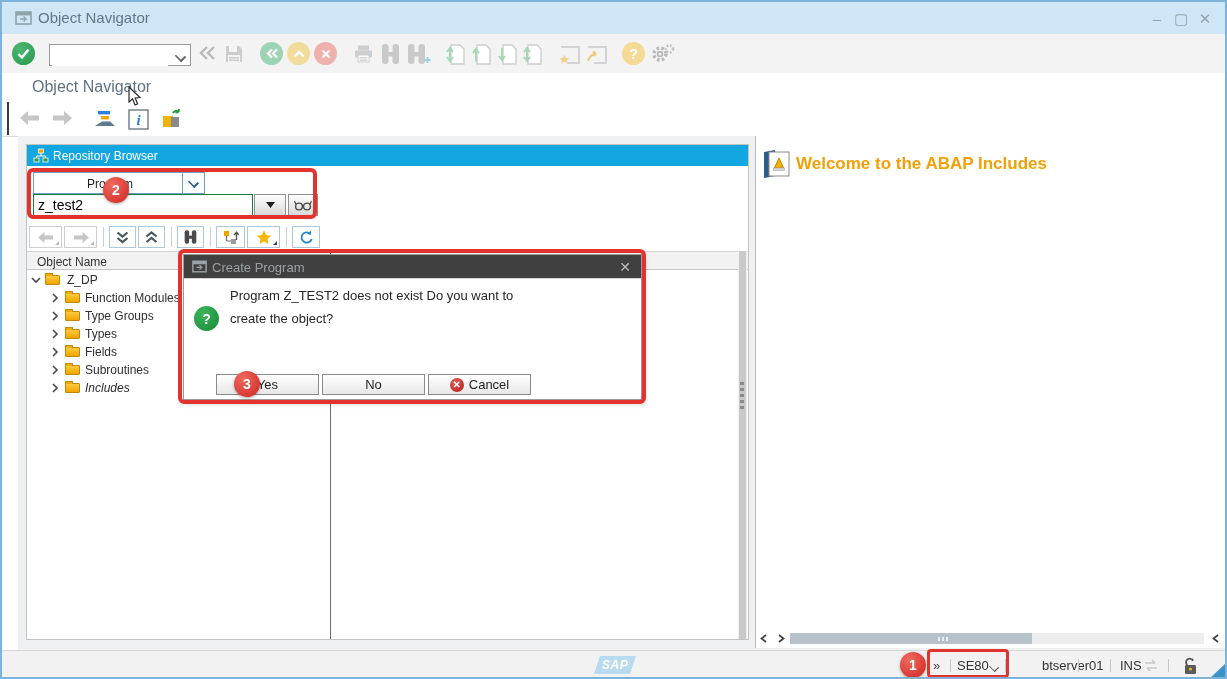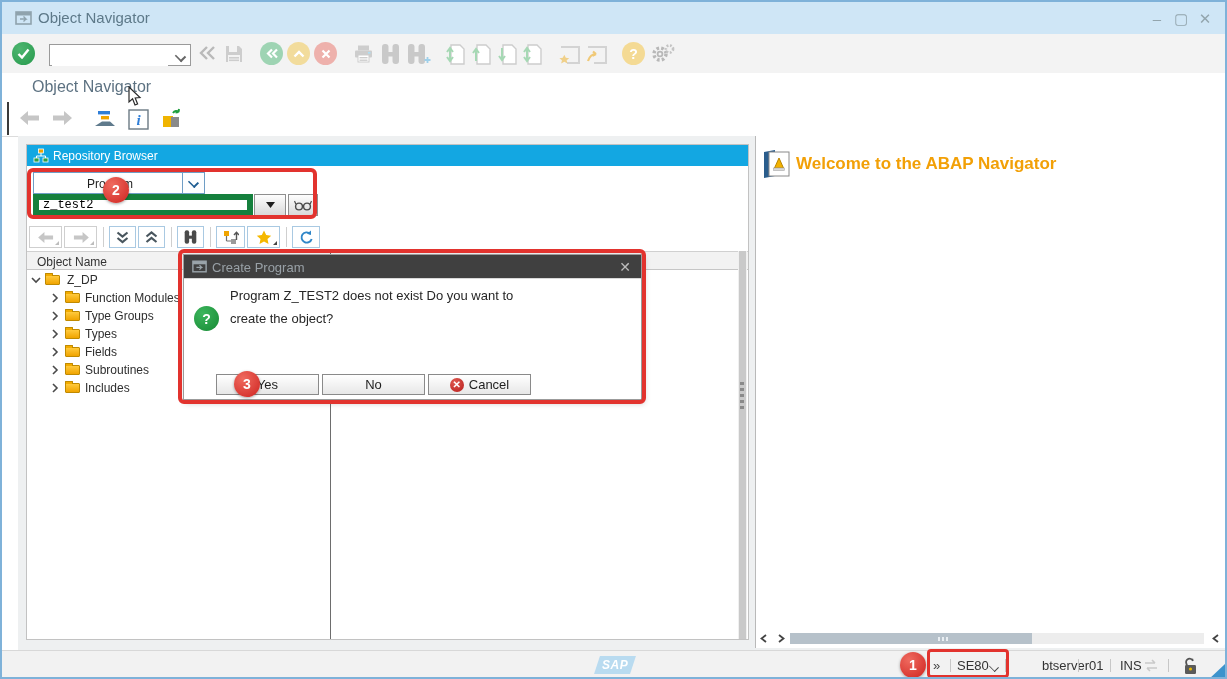--- a/index.html
+++ b/index.html
@@ -44,22 +44,22 @@
   .repohdr{position:absolute;left:0;top:0;width:100%;height:21px;background:#13a7e2;}
   .repohdr .t{position:absolute;left:26px;top:4px;color:#fff;font-size:12px;}
 
   .sel-select{position:absolute;left:6px;top:27px;width:172px;height:22px;background:#fff;
               border:1px solid #6f9ec6;box-sizing:border-box;font-size:12px;color:#1e1e1e;}
   .sel-select .v{position:absolute;left:5px;top:4px;margin-left:48px;}
   .sel-select .ab{position:absolute;right:0;top:0;width:21px;height:20px;border-left:1px solid #6f9ec6;
               background:#fdfeff;}
   .sel-select .ab i{position:absolute;left:6px;top:5px;width:7px;height:7px;border-right:2px solid #1d5d92;
               border-bottom:2px solid #1d5d92;transform:rotate(45deg) scaleY(.75);}
-  .sel-input{position:absolute;left:6px;top:49px;width:220px;height:22px;border:6px solid #15803d;
-             box-sizing:border-box;font-family:Liberation Mono, monospace;font-size:12px;padding:2px 4px;outline:none;}
+  .sel-input{position:absolute;left:6px;top:49px;width:220px;height:22px;border:1px solid #15803d;
+             box-sizing:border-box;font-family:Liberation Sans, sans-serif;font-size:14px;padding:2px 4px;outline:none;}
   .chrome-btn{position:absolute;top:49px;height:22px;background:linear-gradient(#fefefe,#d9d9d9);
               border:1px solid #8f8f8f;box-sizing:border-box;display:flex;align-items:center;justify-content:center;}
 
   .treebar-btn{position:absolute;top:81px;height:22px;background:#fff;border:1px solid #a9c9e2;
                box-sizing:border-box;display:flex;align-items:center;justify-content:center;}
   .treebar-btn.dis{border-color:#cfcfcf;}
   .tb-sep{position:absolute;top:82px;width:1px;height:20px;background:#cfcfcf;}
   .corner-tri{position:absolute;right:2px;bottom:2px;width:0;height:0;border-left:4px solid transparent;
                border-bottom:4px solid #444;}
 
@@ -444,21 +444,21 @@
       </div>
       <div class="trow" style="top:216px;text-align:center;">
         <span class="abs" style="left:24px;top:4px;">
             <svg width="8" height="10" viewBox="0 0 8 10">
               <path d="M2 1 L6 5 L2 9" stroke="#4a4a4a" stroke-width="1.6" fill="none"></path>
             </svg>
           </span>
         <span class="folder" style="left:38px;"></span>
         <span class="lbl" style="left:58px;">Subroutines</span>
       </div>
-      <div class="trow" style="top:234px;">
+      <div class="trow" style="top:234px;font-style:italic;">
         <span class="abs" style="left:24px;top:4px;">
             <svg width="8" height="10" viewBox="0 0 8 10">
               <path d="M2 1 L6 5 L2 9" stroke="#4a4a4a" stroke-width="1.6" fill="none"></path>
             </svg>
           </span>
         <span class="folder" style="left:38px;"></span>
         <span class="lbl" style="left:58px;">Includes</span>
       </div>
 
       <div class="vscroll">
@@ -480,21 +480,21 @@
 
     <div class="rightpanel">
       <span class="abs" style="left:5px;top:13px;">
         <svg width="31" height="30" viewBox="0 0 31 30">
             <path d="M3 3 L14 1 V27 L3 29 Z" fill="#2a5d8c"></path>
             <rect x="8" y="3" width="20" height="24" fill="#fff" stroke="#8a8a8a"></rect>
             <path d="M18 9 L22.5 19 H13.5 Z" fill="#f3b200" stroke="#b98400"></path>
             <rect x="12.5" y="19" width="11" height="2.6" fill="#d9d9d9" stroke="#aaa" stroke-width=".6"></rect>
           </svg>
       </span>
-      <span class="welcome-t">Welcome to the ABAP Navigator</span>
+      <span class="welcome-t">Welcome to the ABAP Includes</span>
 
       <div class="hscroll">
         <span class="sarrow" style="left:0;">
             <svg width="7" height="9" viewBox="0 0 7 9">
               <path d="M6 1 L1.5 4.5 L6 8" stroke="#444" stroke-width="1.8" fill="none"></path>
             </svg>
           </span>
         <span class="sarrow" style="left:18px;">
             <svg width="7" height="9" viewBox="0 0 7 9">
               <path d="M1 1 L5.5 4.5 L1 8" stroke="#444" stroke-width="1.8" fill="none"></path>

